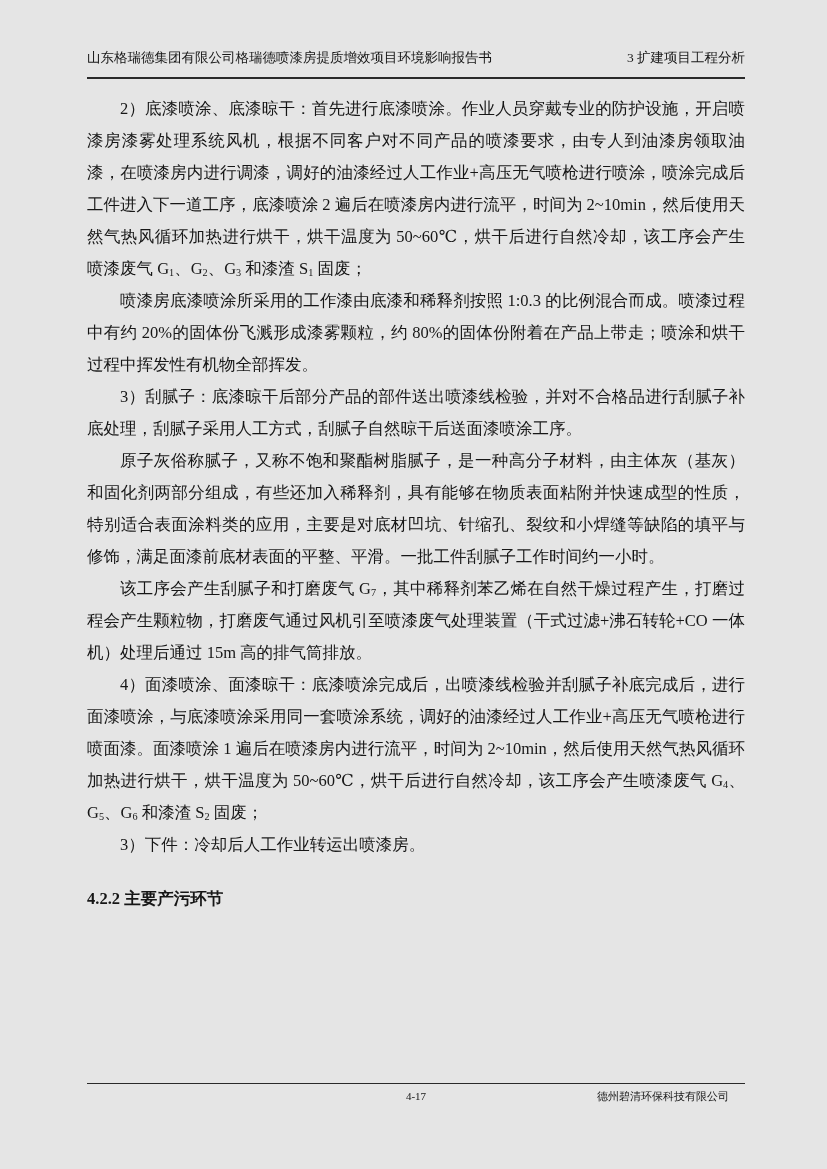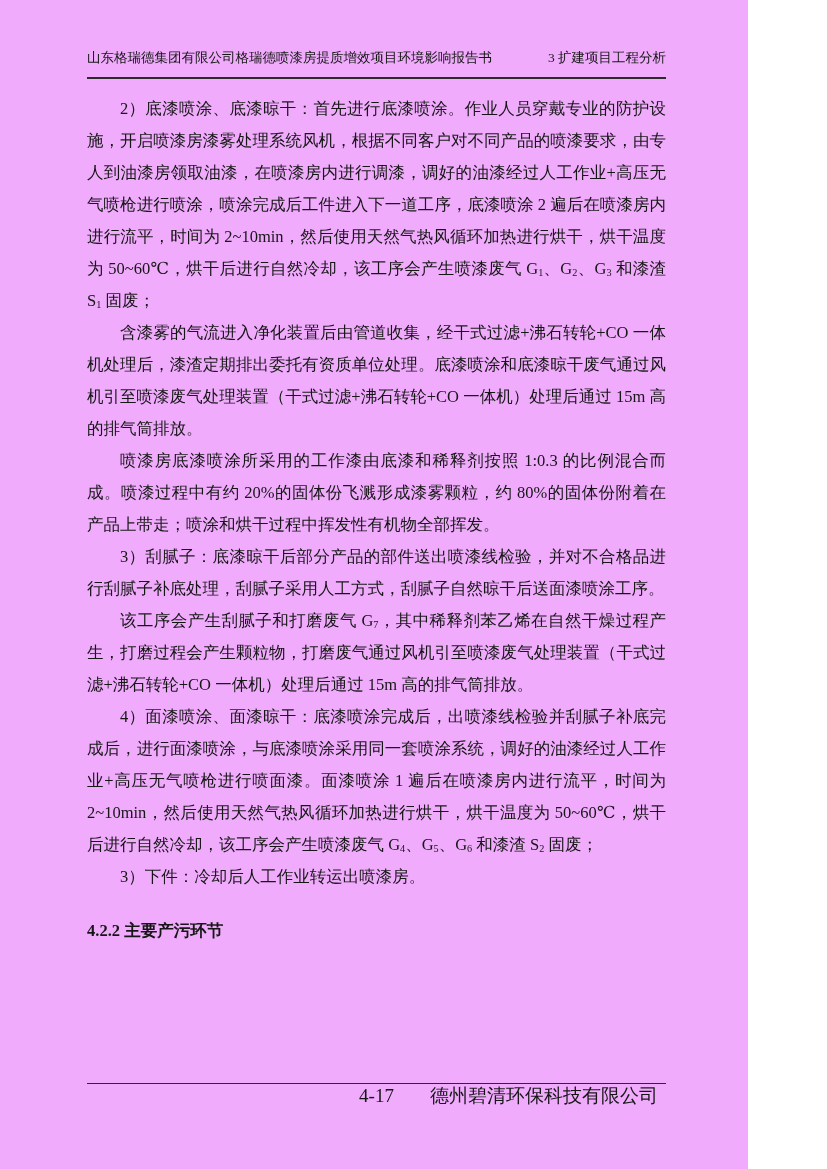--- a/index.html
+++ b/index.html
@@ -2,23 +2,23 @@
 <html lang="zh"><head>
 <meta charset="utf-8">
 <style>
   html, body {
     margin: 0;
     padding: 0;
     background: #ffffff;
   }
   .page {
     position: relative;
-    width: 748px;
+    width: 827px;
     height: 1169px;
-    background: #f0abfc;
+    background: #e5e5e5;
     color: #161616;
     font-family: "Liberation Serif", "DejaVu Serif", serif;
     overflow: hidden;
   }
   
   .page-header {
     position: absolute;
     top: 0;
     left: 87px;
     right: 82px;
@@ -65,53 +65,53 @@
     vertical-align: -0.22em;
   }
   
   .page-footer {
     position: absolute;
     left: 87px;
     right: 82px;
     top: 1083px;
     border-top: 1.5px solid #2a2a2a;
     padding-top: 3px;
-    font-size: 19px;
+    font-size: 11px;
     line-height: 18px;
     height: 24px;
   }
   .footer-pageno {
     position: absolute;
     left: 0;
     right: 0;
     text-align: center;
   }
   .footer-company {
     position: absolute;
-    right: 8px;
+    right: 16px;
     text-align: center;
   }
 </style>
 </head>
 <body>
 
 <div class="page">
 
   <header class="page-header">
     <div class="header-row">
       <span>山东格瑞德集团有限公司格瑞德喷漆房提质增效项目环境影响报告书</span>
       <span>3 扩建项目工程分析</span>
     </div>
   </header>
 
   <main class="doc-body" id="doc-body">
       <p class="body"><b>2）底漆喷涂、底漆晾干：</b><span>首先进行底漆喷涂。作业人员穿戴专业的防护设施，开启喷漆房漆雾处理系统风机，根据不同客户对不同产品的喷漆要求，由专人到油漆房领取油漆，在喷漆房内进行调漆，调好的油漆经过人工作业+高压无气喷枪进行喷涂，喷涂完成后工件进入下一道工序，底漆喷涂 2 遍后在喷漆房内进行流平，时间为 2~10min，然后使用天然气热风循环加热进行烘干，烘干温度为 50~60℃，烘干后进行自然冷却，该工序会产生喷漆废气 G</span><sub>1</sub><span>、G</span><sub>2</sub><span>、G</span><sub>3</sub><span> 和漆渣 S</span><sub>1</sub><span> 固废；</span></p>
-      <p class="body"><span>含漆雾的气流进入净化装置后由管道收集，经干式过滤+沸石转轮+CO 一体机处理后，漆渣定期排出委托有资质单位处理。底漆喷涂和底漆晾干废气通过风机引至喷漆废气处理装置（干式过滤+沸石转轮+CO 一体机）处理后通过 15m 高的排气筒排放。</span></p>
       <p class="body"><span>喷漆房底漆喷涂所采用的工作漆由底漆和稀释剂按照 1:0.3 的比例混合而成。喷漆过程中有约 20%的固体份飞溅形成漆雾颗粒，约 80%的固体份附着在产品上带走；喷涂和烘干过程中挥发性有机物全部挥发。</span></p>
       <p class="body"><b>3）刮腻子：</b><span>底漆晾干后部分产品的部件送出喷漆线检验，并对不合格品进行刮腻子补底处理，刮腻子采用人工方式，刮腻子自然晾干后送面漆喷涂工序。</span></p>
+      <p class="body"><span>原子灰俗称腻子，又称不饱和聚酯树脂腻子，是一种高分子材料，由主体灰（基灰）和固化剂两部分组成，有些还加入稀释剂，具有能够在物质表面粘附并快速成型的性质，特别适合表面涂料类的应用，主要是对底材凹坑、针缩孔、裂纹和小焊缝等缺陷的填平与修饰，满足面漆前底材表面的平整、平滑。一批工件刮腻子工作时间约一小时。</span></p>
       <p class="body"><span>该工序会产生刮腻子和打磨废气 G</span><sub>7</sub><span>，其中稀释剂苯乙烯在自然干燥过程产生，打磨过程会产生颗粒物，打磨废气通过风机引至喷漆废气处理装置（干式过滤+沸石转轮+CO 一体机）处理后通过 15m 高的排气筒排放。</span></p>
       <p class="body"><b>4）面漆喷涂、面漆晾干：</b><span>底漆喷涂完成后，出喷漆线检验并刮腻子补底完成后，进行面漆喷涂，与底漆喷涂采用同一套喷涂系统，调好的油漆经过人工作业+高压无气喷枪进行喷面漆。面漆喷涂 1 遍后在喷漆房内进行流平，时间为 2~10min，然后使用天然气热风循环加热进行烘干，烘干温度为 50~60℃，烘干后进行自然冷却，该工序会产生喷漆废气 G</span><sub>4</sub><span>、G</span><sub>5</sub><span>、G</span><sub>6</sub><span> 和漆渣 S</span><sub>2</sub><span> 固废；</span></p>
       <p class="body"><b>3）下件：</b><span>冷却后人工作业转运出喷漆房。</span></p>
       <p class="heading"><span>4.2.2 主要产污环节</span></p>
     </main>
 
   <footer class="page-footer">
     <span class="footer-pageno">4-17</span>
     <span class="footer-company">德州碧清环保科技有限公司</span>
   </footer>

